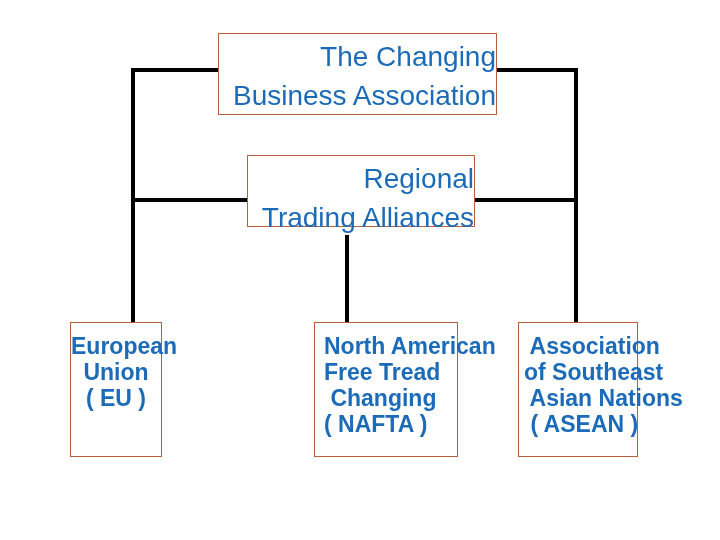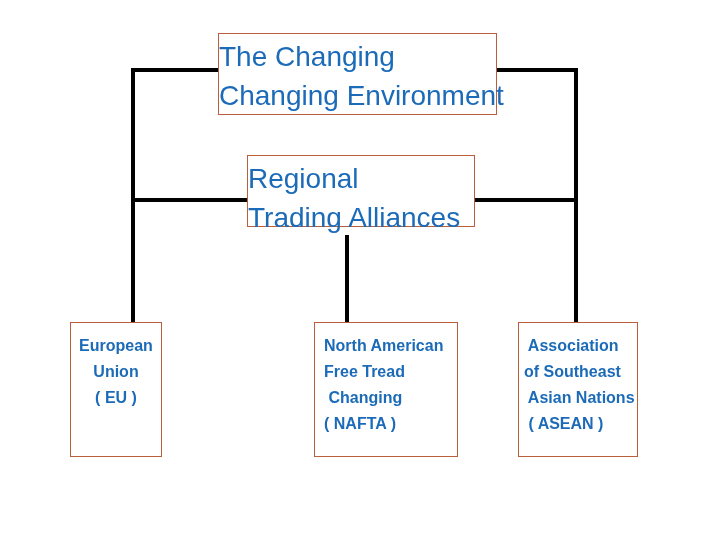--- a/index.html
+++ b/index.html
@@ -28,28 +28,28 @@
   }
   .box {
     position: absolute;
     background: var(--bg);
     border: 1px solid var(--border);
     box-sizing: border-box;
     z-index: 2;
     color: var(--blue);
   }
   .title-box {
-    text-align: left;
+    text-align: right;
     font-size: 28px;
     font-weight: 400;
     line-height: 39px;
     padding-top: 3px;
   }
   .leaf-box {
-    font-size: 16px;
+    font-size: 23px;
     font-weight: 700;
     line-height: 26px;
     padding-top: 10px;
   }
   .leaf-line, .title-line {
     white-space: pre;
   }
   #box-root      { left: 218px; top: 33px;  width: 279px; height: 82px; }
   #box-regional  { left: 247px; top: 155px; width: 228px; height: 72px; }
   #box-eu        { left: 70px;  top: 322px; width: 92px;  height: 135px; text-align: center; }
@@ -68,21 +68,21 @@
 <div id="slide">
 
   <div class="connector" id="conn-h-top"></div>
   <div class="connector" id="conn-h-mid"></div>
   <div class="connector" id="conn-v-left"></div>
   <div class="connector" id="conn-v-right"></div>
   <div class="connector" id="conn-v-center"></div>
 
   <div class="box title-box" id="box-root">
     <div class="title-line">The Changing</div>
-    <div class="title-line">Changing Environment</div>
+    <div class="title-line">Business Association</div>
   </div>
 
   <div class="box title-box" id="box-regional">
     <div class="title-line">Regional</div>
     <div class="title-line">Trading Alliances</div>
   </div>
 
   <div class="box leaf-box" id="box-eu">
     <div class="leaf-line">European</div>
     <div class="leaf-line">Union</div>

